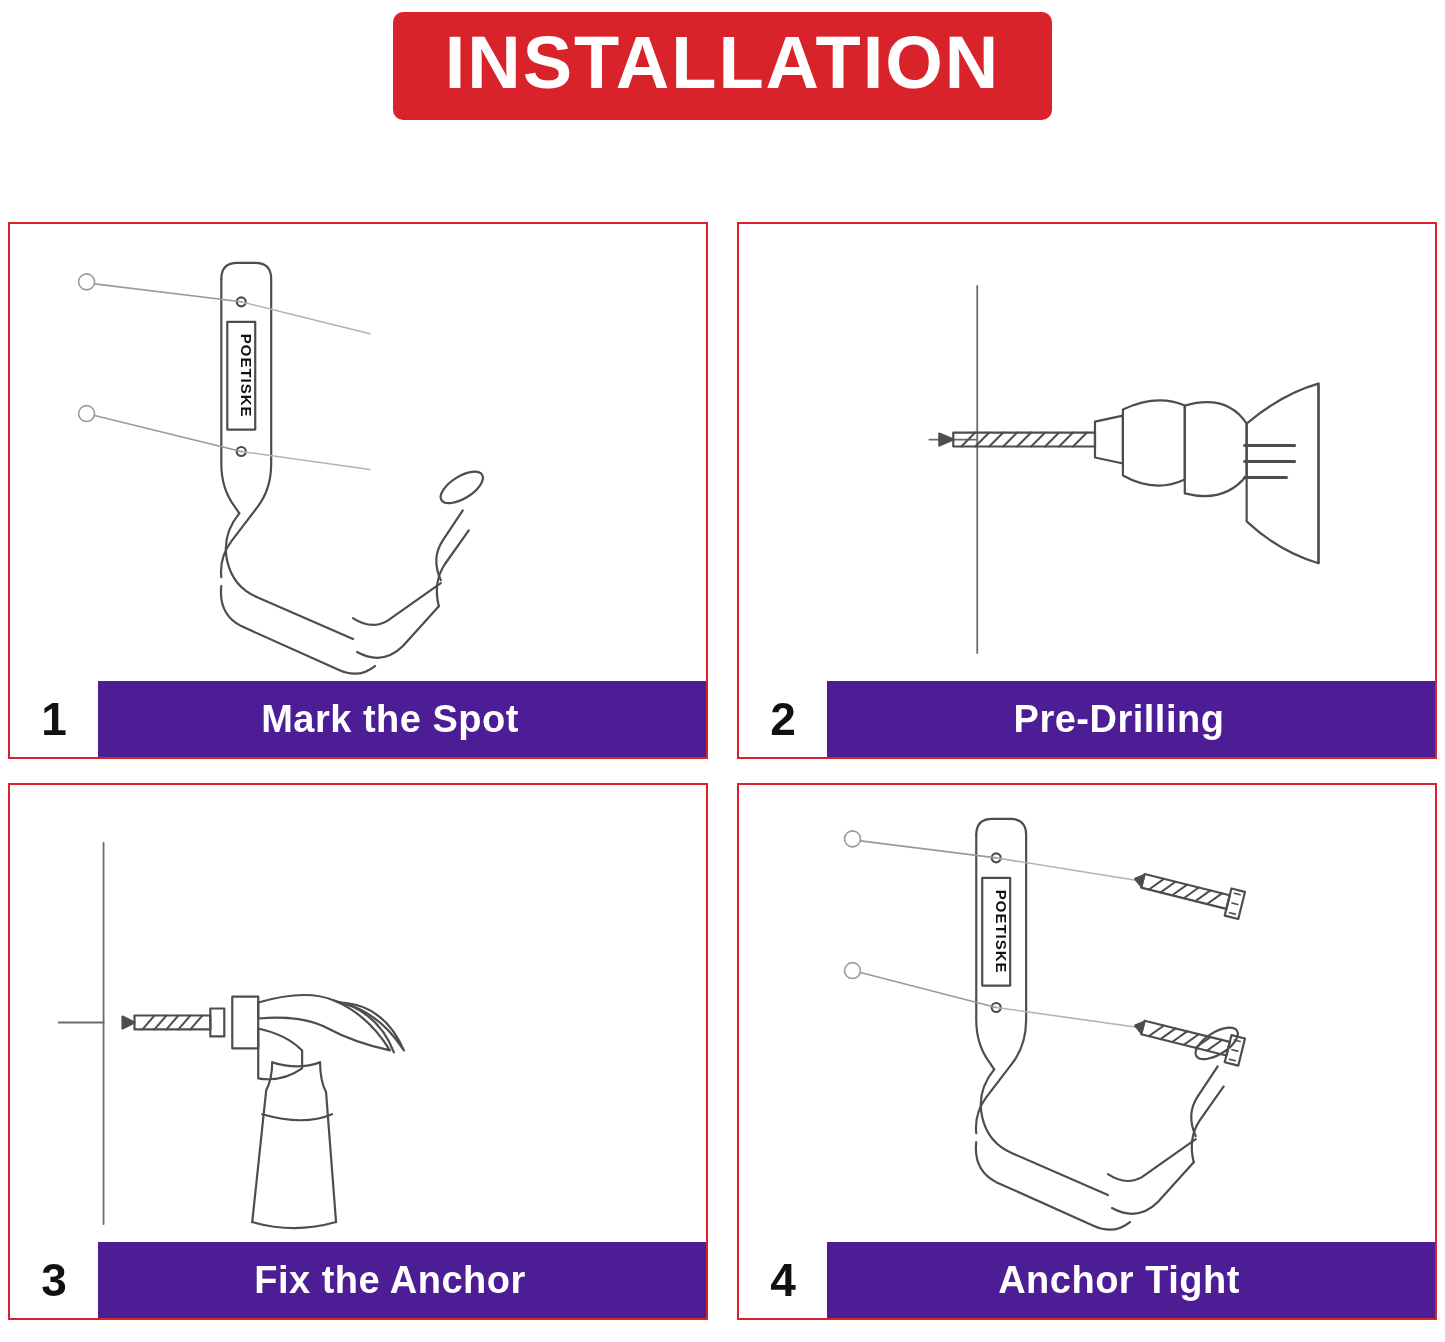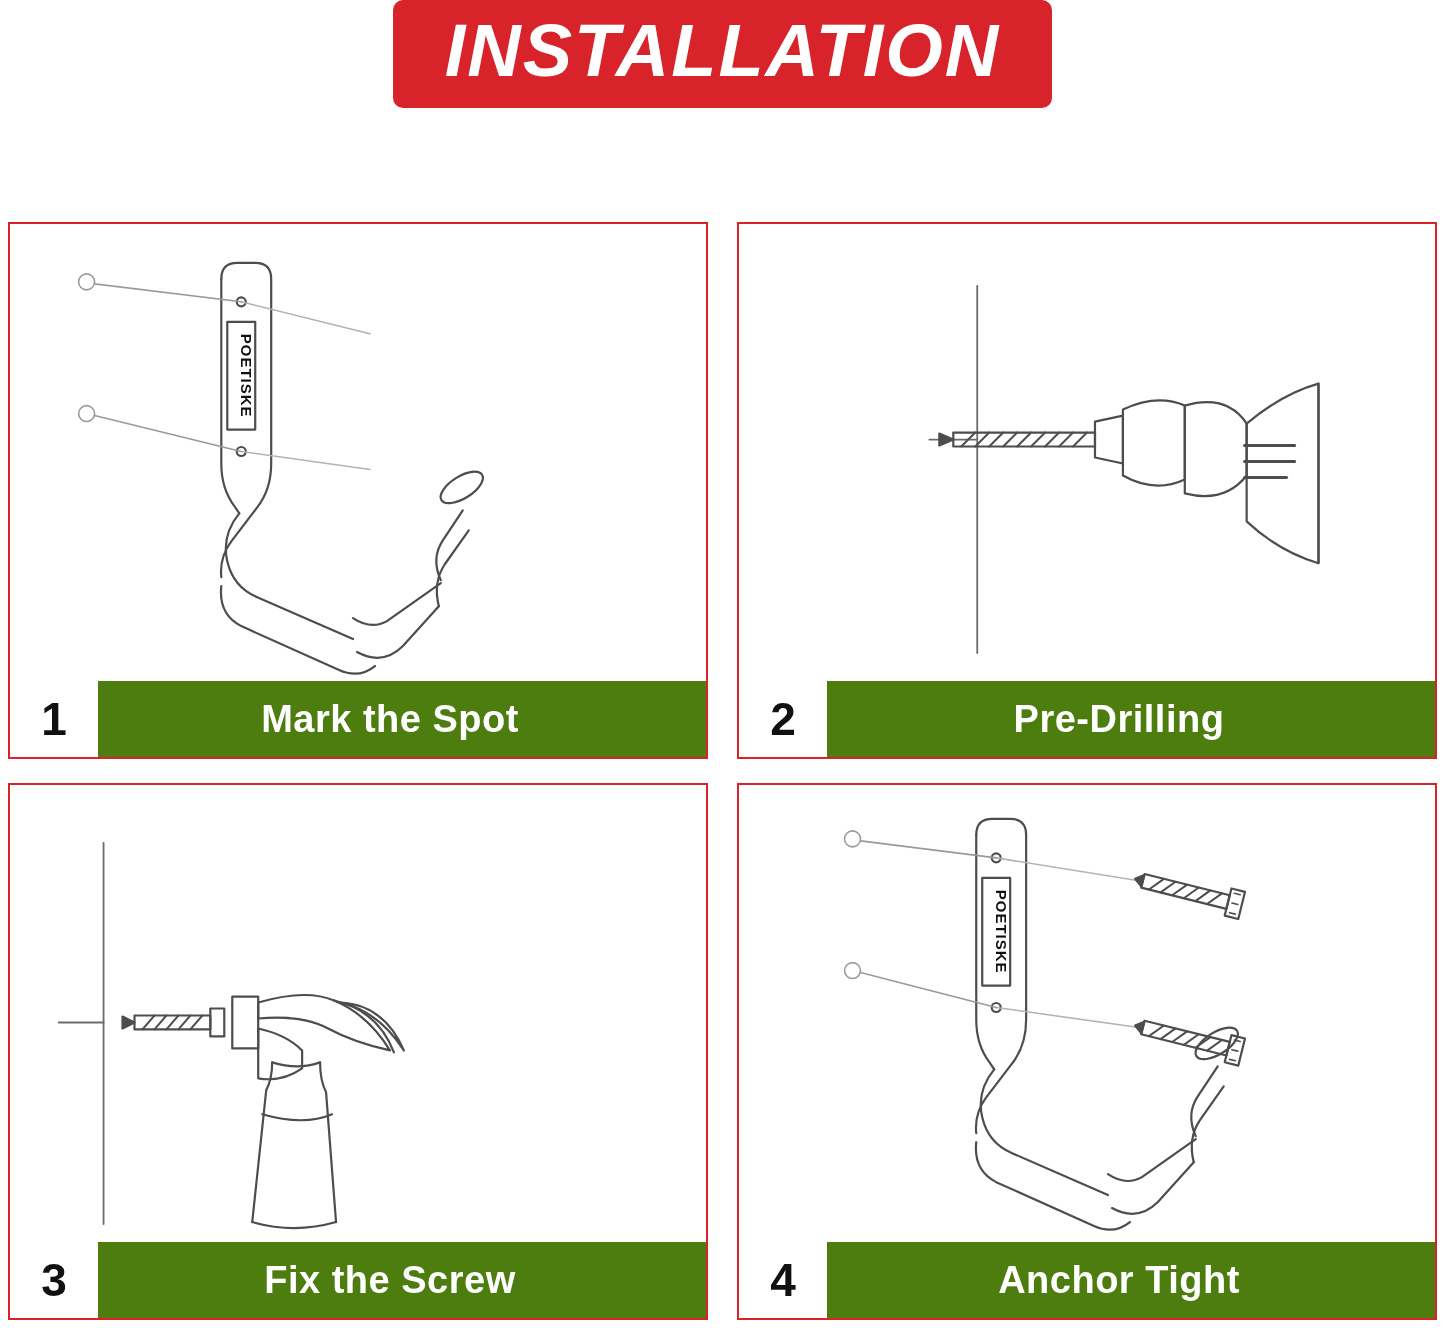--- a/index.html
+++ b/index.html
@@ -12,26 +12,25 @@
     height: 1342px;
     font-family: "Liberation Sans", sans-serif;
     color: #1a1a1a;
     position: relative;
     overflow: hidden;
   }
 
   
   .title-wrap {
     position: absolute;
-    top: 0;
+    top: 12px;
     left: 0;
     width: 100%;
     display: flex;
     justify-content: center;
-    font-style: italic;
   }
   .title-banner {
     background: #d8232a;
     border-radius: 10px;
     padding: 14px 52px 20px 52px;
     display: flex;
     align-items: center;
     justify-content: center;
     min-width: 630px;
     box-sizing: border-box;
@@ -87,21 +86,21 @@
     background: #ffffff;
     display: flex;
     align-items: center;
     justify-content: center;
     font-size: 46px;
     font-weight: bold;
     color: #111111;
   }
   .step-label {
     flex: 1 1 auto;
-    background: #4d7c0f;
+    background: #4c1d95;
     color: #ffffff;
     display: flex;
     align-items: center;
     justify-content: center;
     font-size: 38px;
     font-weight: bold;
     letter-spacing: 0.5px;
     padding-right: 24px;
     box-sizing: border-box;
   }
@@ -239,21 +238,21 @@
           <path d="M262,278 q0,16 -6,28 l-14,132 M310,278 q0,18 6,30 l10,130"></path>
           <path d="M242,438 q42,12 84,0"></path>
           <path d="M262,278 q26,8 48,0"></path>
 
           <path d="M252,330 q42,12 70,0"></path>
         </g>
       </svg>
     </div>
     <div class="step-footer">
       <div class="step-number">3</div>
-      <div class="step-label">Fix the Screw</div>
+      <div class="step-label">Fix the Anchor</div>
     </div>
   </div>
 
   <div class="step-card">
     <div class="step-illustration">
       <svg viewBox="0 0 696 458" preserveAspectRatio="xMidYMid meet">
         <g fill="none" stroke="#4d4d4d" stroke-width="2.2" stroke-linejoin="round" stroke-linecap="round">
 
           <path d="M237,50 q0,-16 16,-16 l18,0 q16,0 16,16 l0,185 q0,26 -14,44 l-26,34 q-12,16 -10,36"></path>
           <path d="M237,50 l0,185 q0,26 14,44 l4,6"></path>

